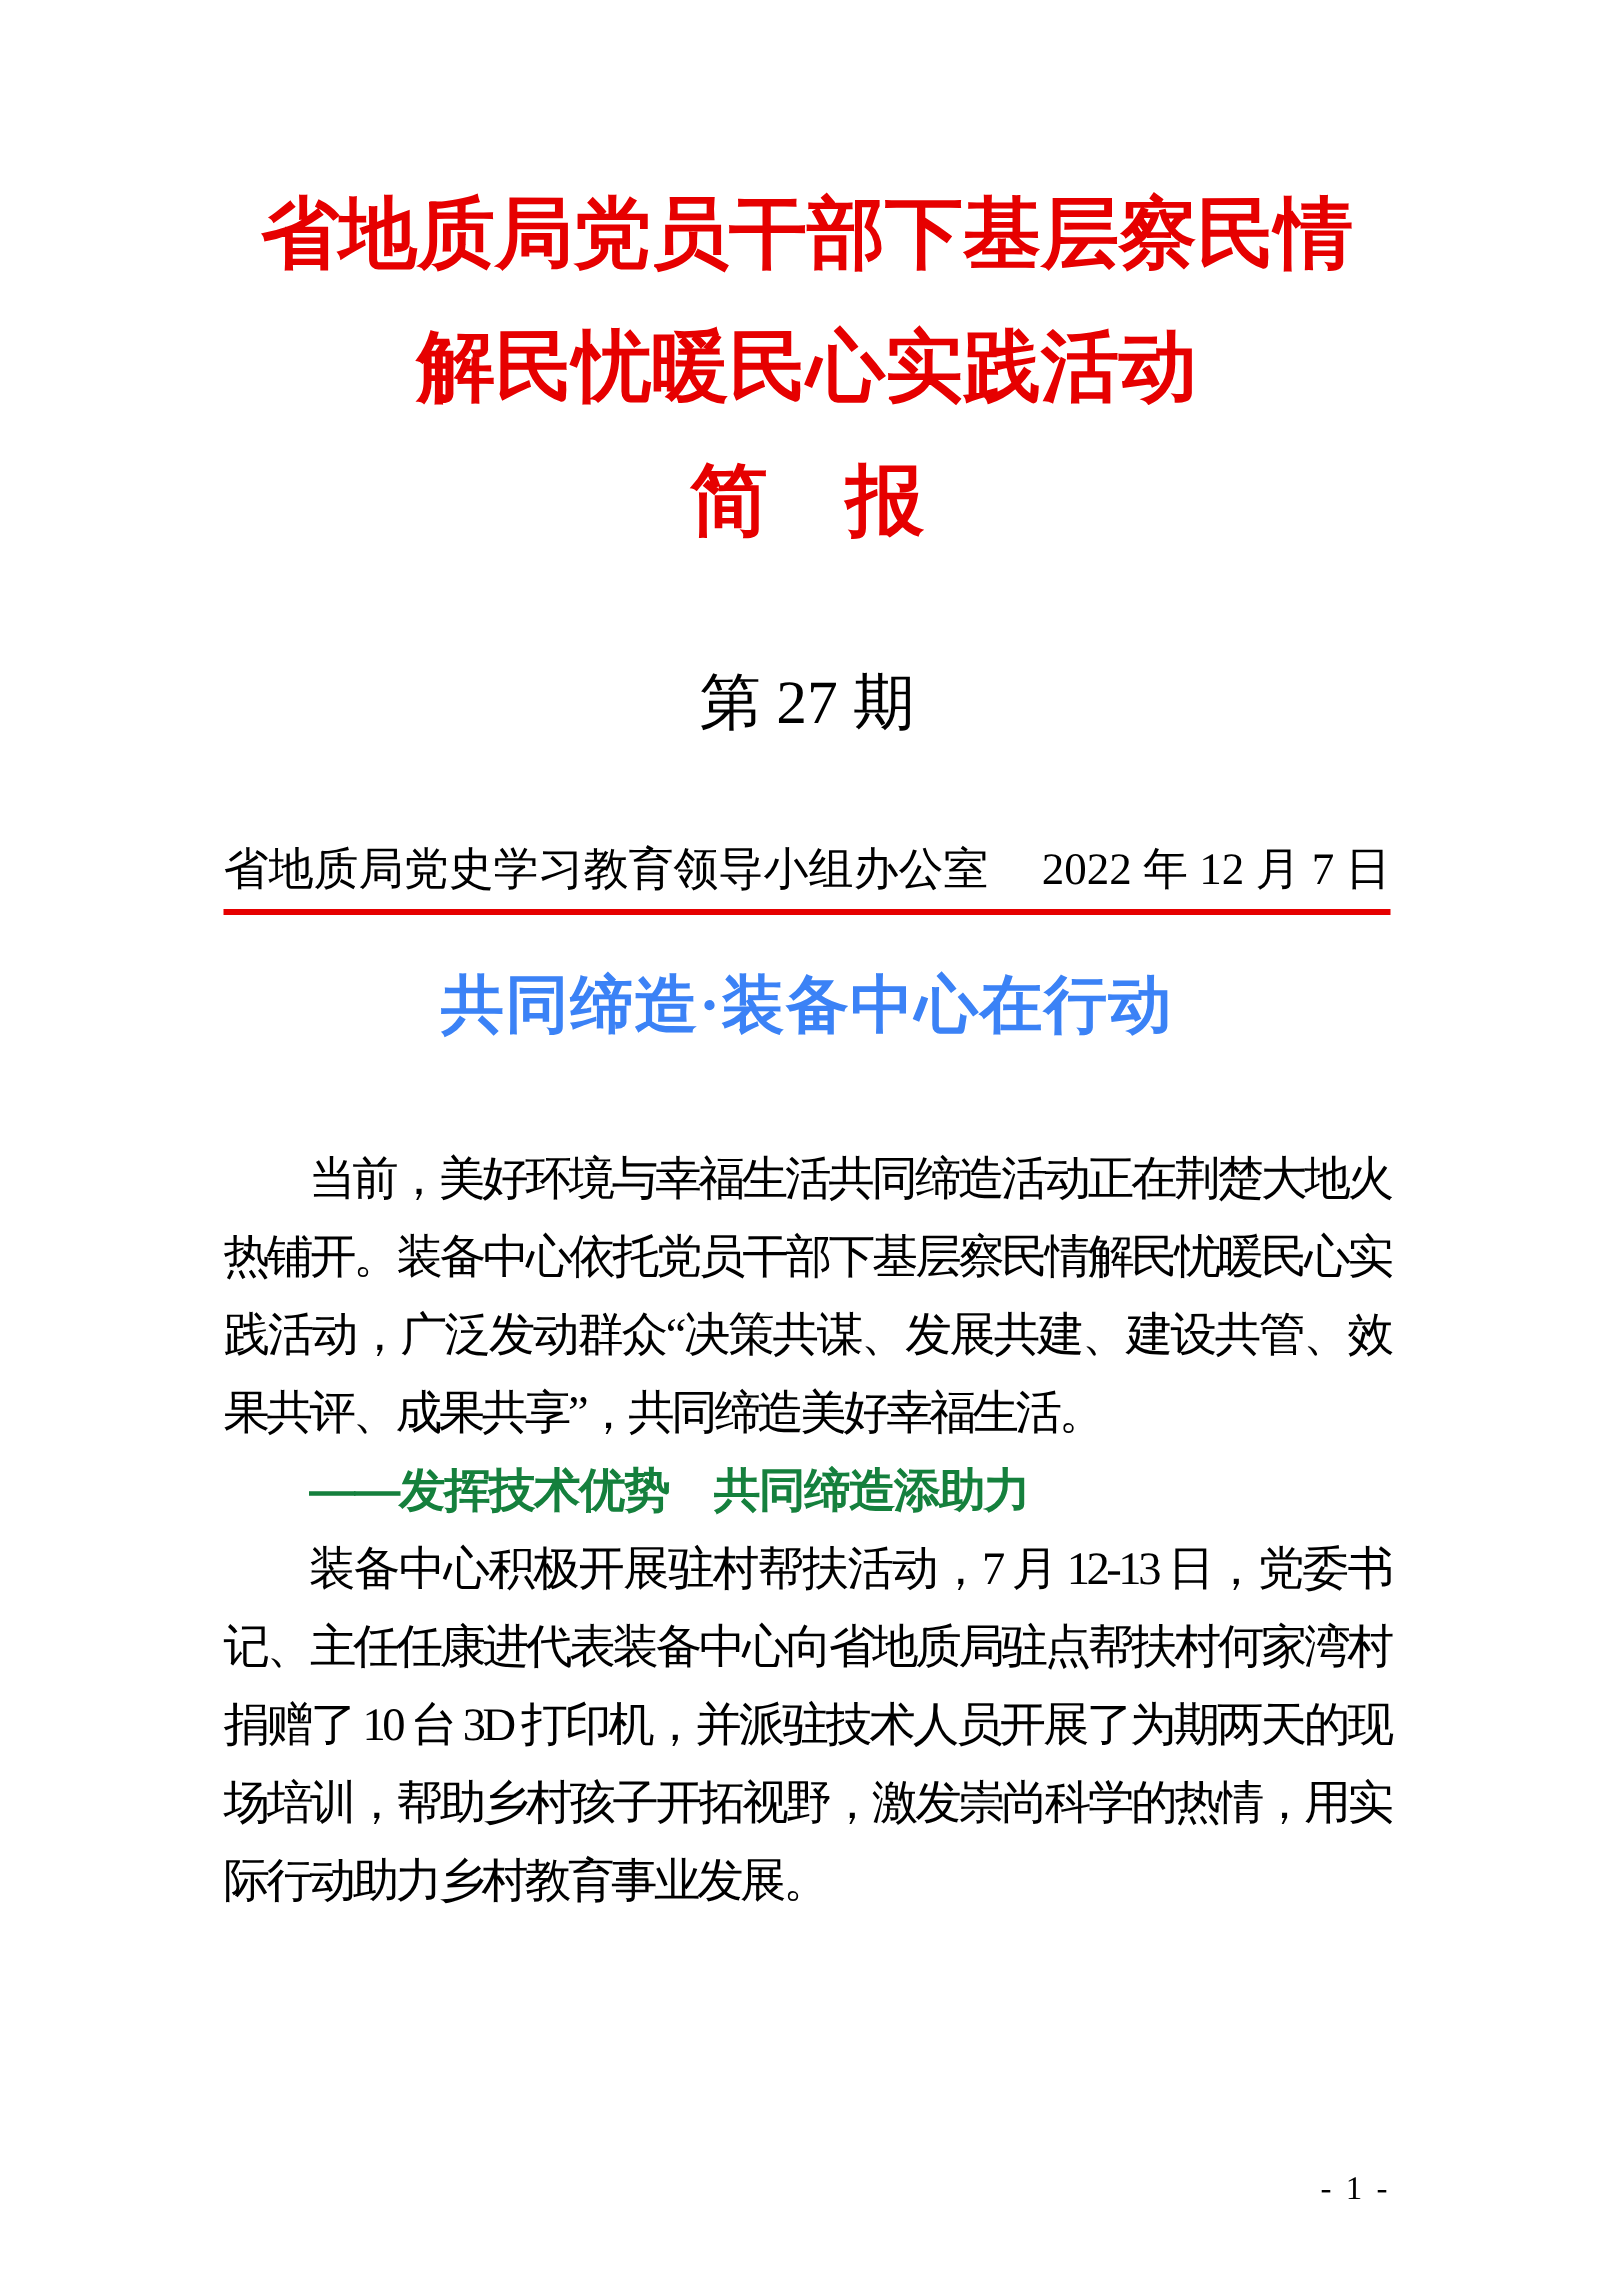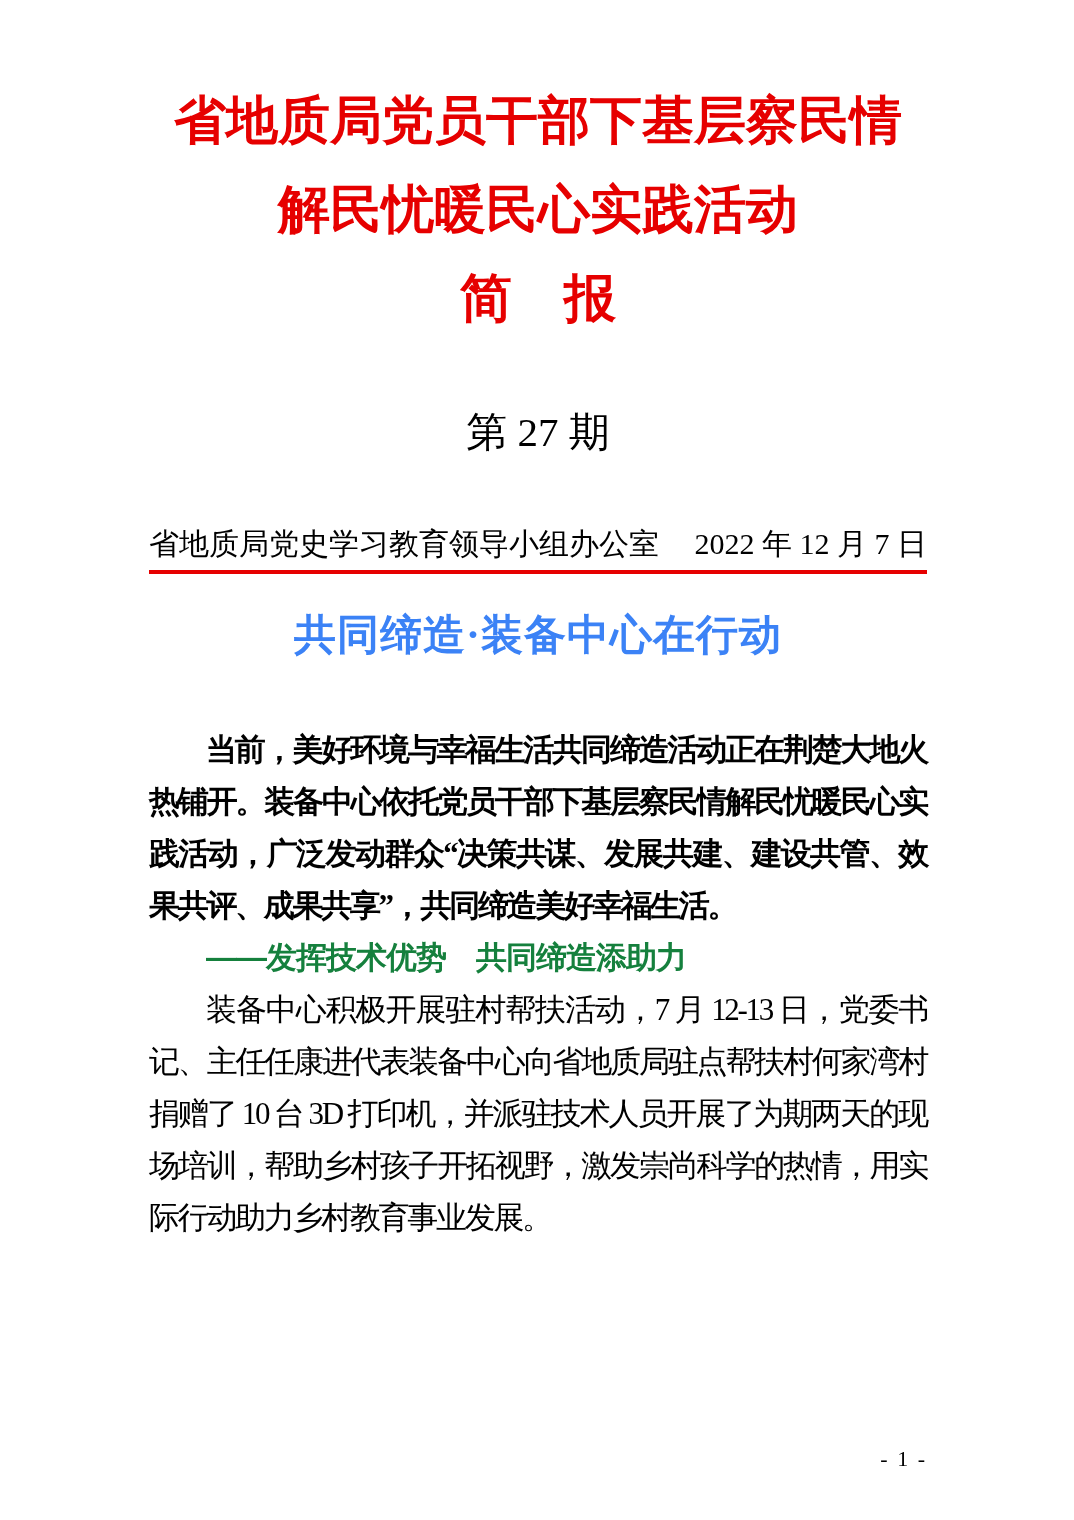--- a/index.html
+++ b/index.html
@@ -14,21 +14,21 @@
     margin: 0 auto;
     background: #ffffff;
     box-sizing: border-box;
     padding: 0 147px 0 149px;
     overflow: hidden;
     font-family: "Liberation Serif", "DejaVu Serif", serif;
     color: #000000;
   }
   .doc-title {
     margin: 0;
-    padding-top: 76px;
+    padding-top: 112px;
     text-align: center;
     color: #e60000;
     font-size: 52px;
     font-weight: bold;
     line-height: 89px;
     letter-spacing: 0px;
     font-family: "Liberation Serif", "DejaVu Serif", serif;
   }
   .title-line { display: block; white-space: pre; }
   .issue-number {
@@ -65,21 +65,20 @@
     margin: 0;
     font-size: 31px;
     line-height: 52px;
     letter-spacing: -2.3px;
     text-align: justify;
     text-indent: 57px;
     color: #000000;
   }
   .body-para.first {
     margin-top: 64px;
-    font-weight: bold;
   }
   .subheading {
     margin: 0;
     font-size: 31px;
     line-height: 52px;
     letter-spacing: -1px;
     text-indent: 57px;
     font-weight: bold;
     font-family: "Liberation Sans", "DejaVu Sans", sans-serif;
     color: #15803d;

